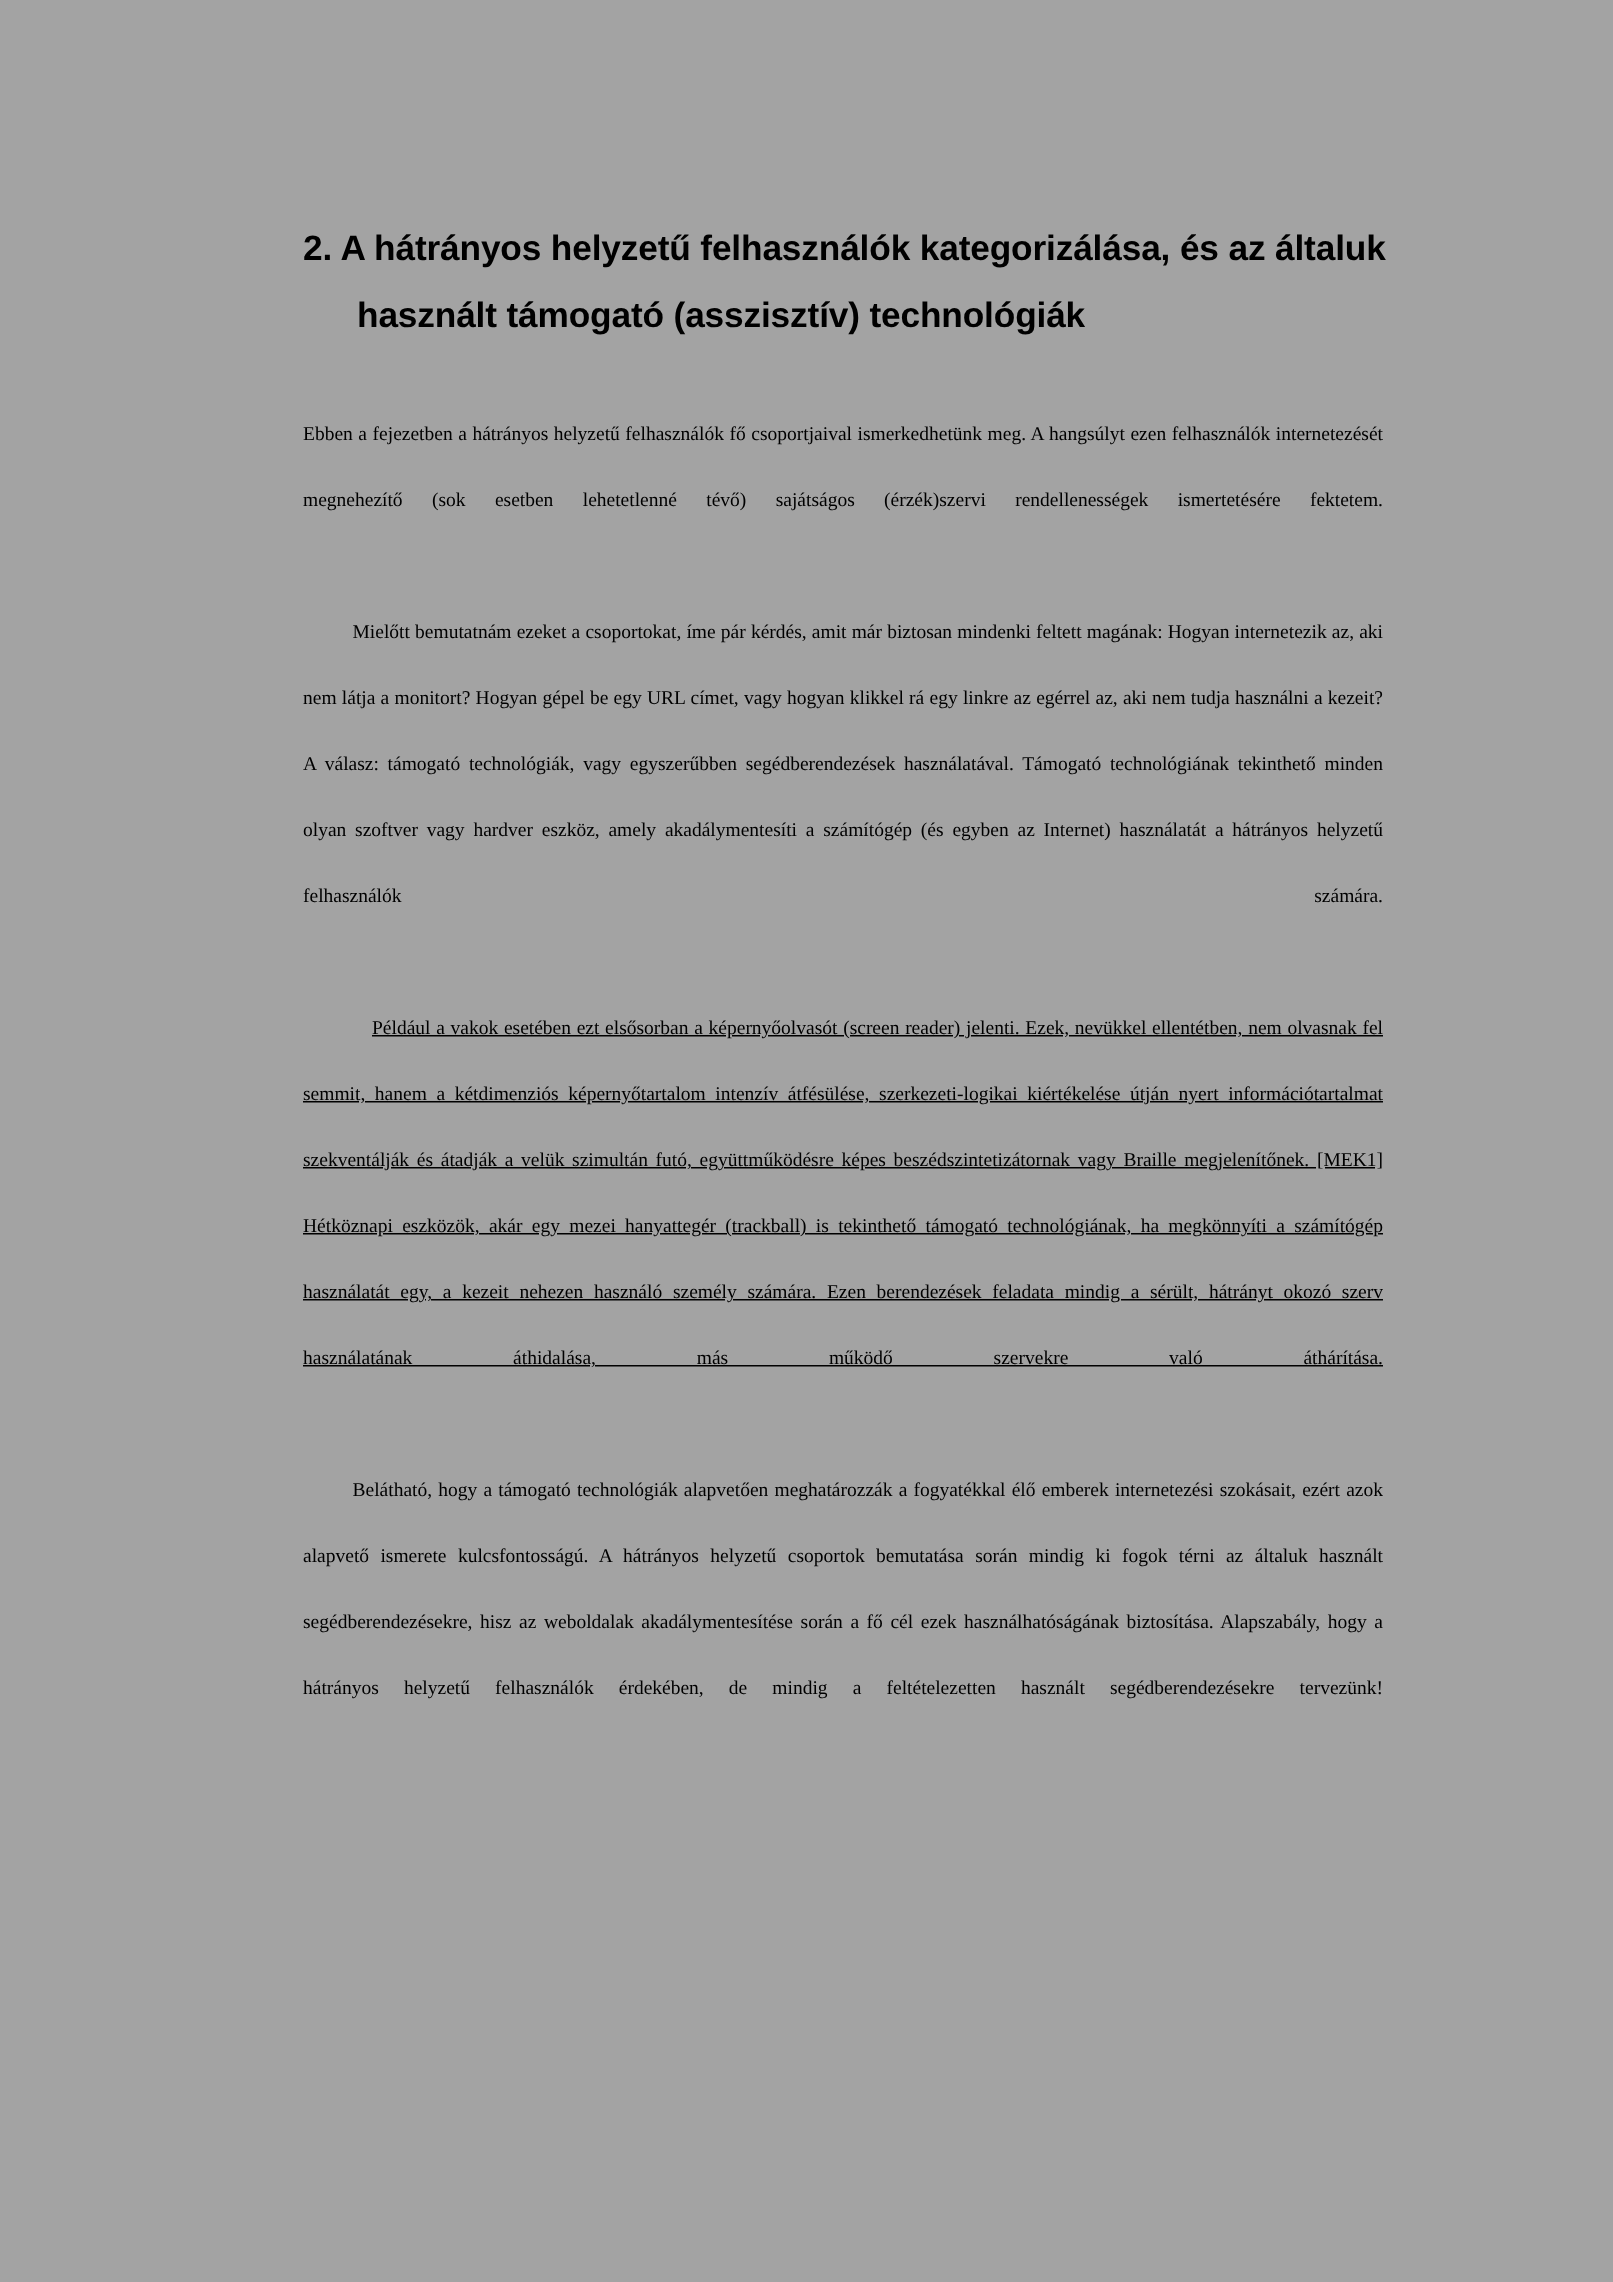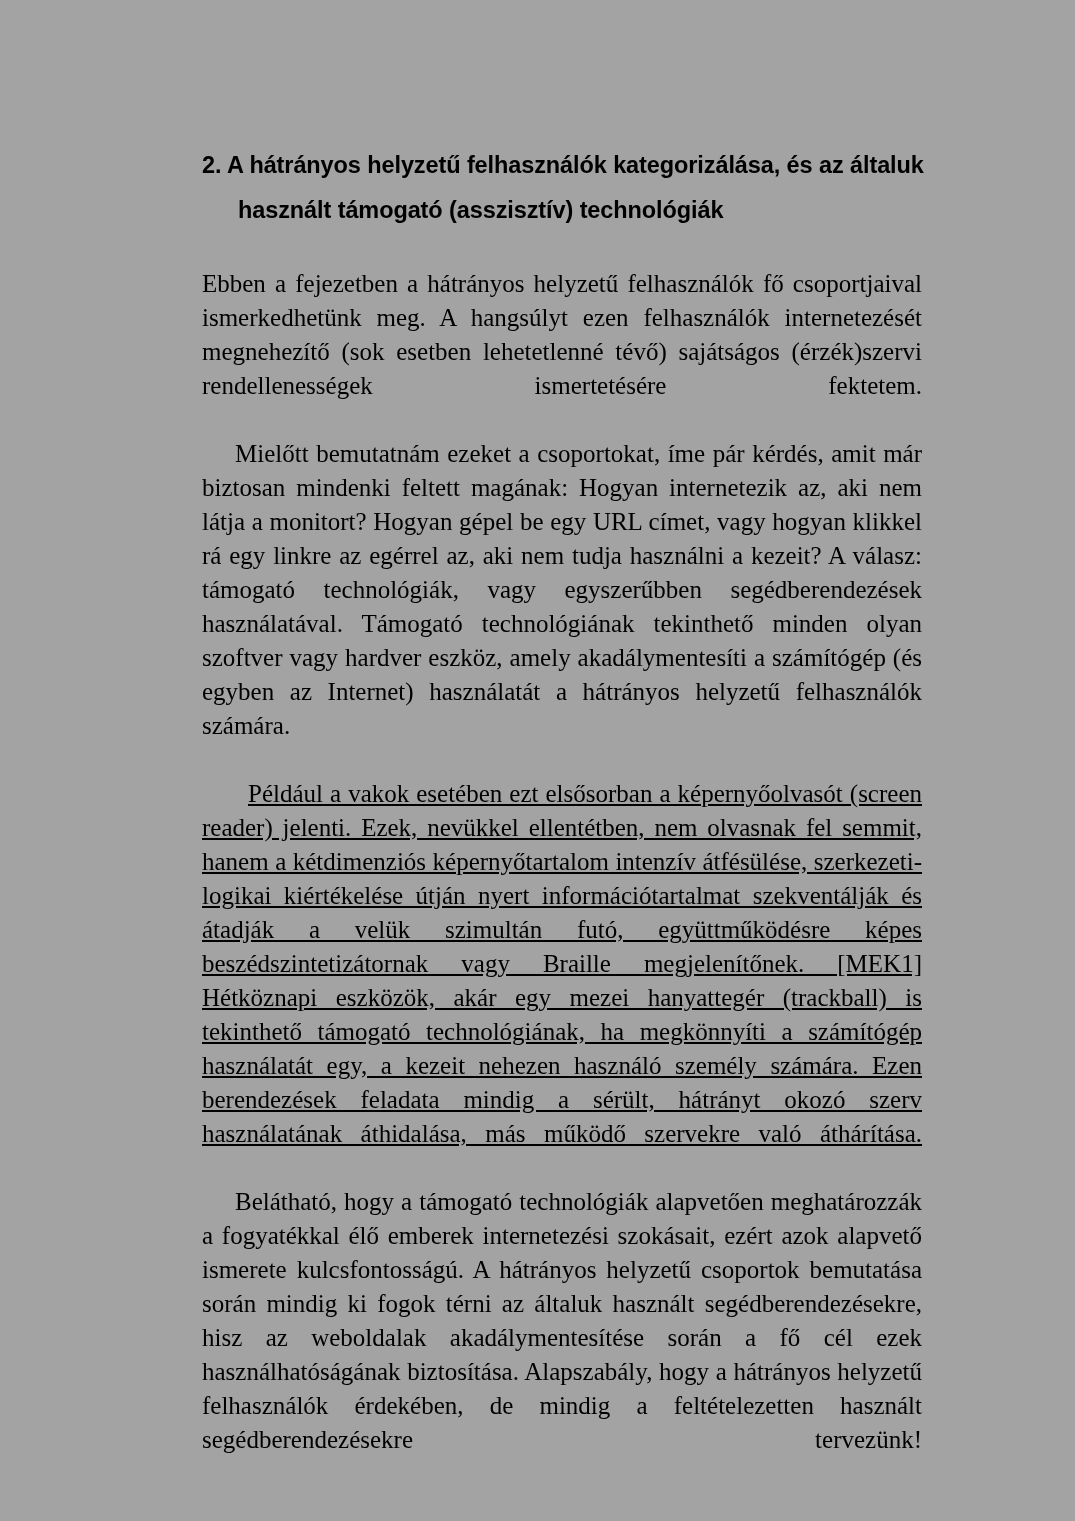--- a/index.html
+++ b/index.html
@@ -41,22 +41,22 @@
     text-indent: -36px;
     width: 712px;
   }
 
   
   .body-block {
     padding-top: 34px;
   }
   p.para {
     margin: 0;
-    font-size: 25px;
-    line-height: 34px;
+    font-size: 13px;
+    line-height: 44px;
     text-align: justify;
     text-justify: inter-word;
     -webkit-hyphens: none;
     hyphens: none;
     width: 720px;
   }
   p.para.indent {
     text-indent: 33px;
   }
   p.para.indent-wide {

